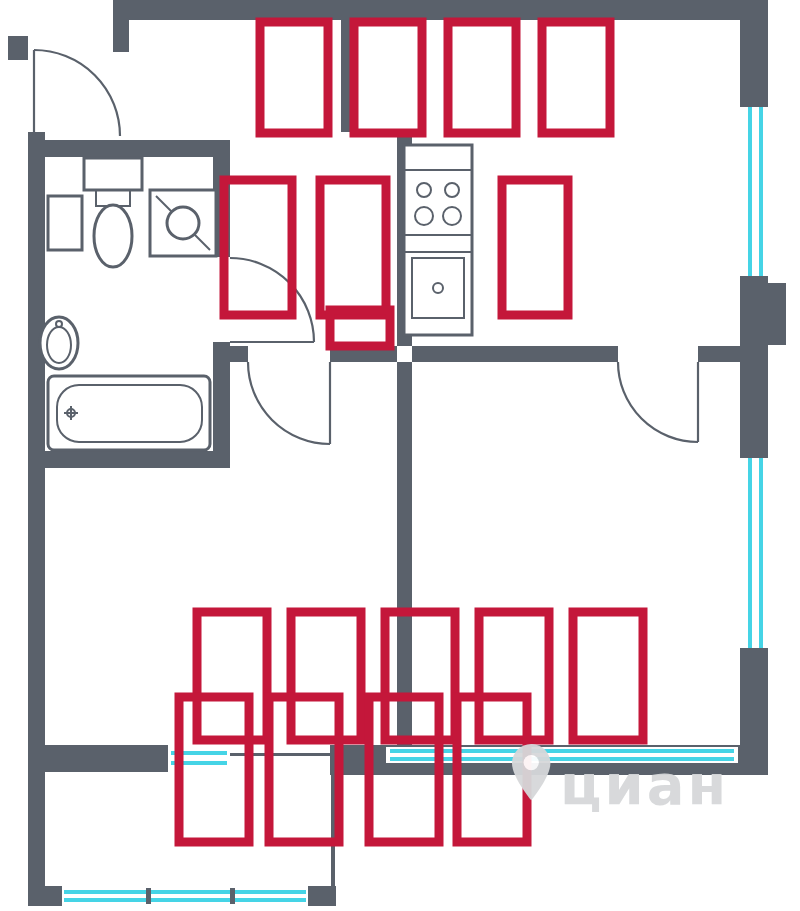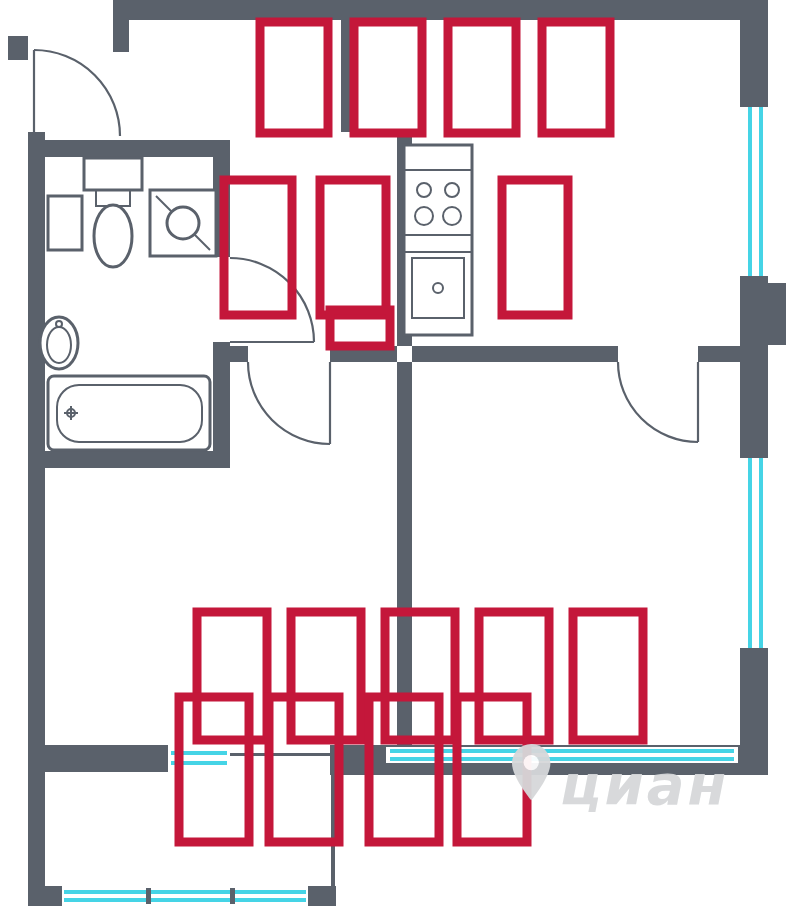--- a/index.html
+++ b/index.html
@@ -1,16 +1,16 @@
 <!DOCTYPE html>
 <html style="--wall: #5a616b; --furniture: #c4173a; --window: #45d4e6; --watermark: #d6d8da; --bg: #ffffff;"><head>
 <meta charset="utf-8">
 <style>
   html,body{margin:0;padding:0;background:#fff;}
-  .stage{position:relative;width:800px;height:911px;background:var(--bg,#fff);overflow:hidden;font-style:italic;}
+  .stage{position:relative;width:800px;height:911px;background:var(--bg,#fff);overflow:hidden;}
   .wall{fill:var(--wall);}
   .win{fill:var(--window);}
   .winframe{fill:#ffffff;}
   .thin{fill:var(--wall);}
   .fx{fill:#ffffff;stroke:var(--wall);stroke-width:3;}
   .fx2{fill:none;stroke:var(--wall);stroke-width:2;}
   .ln{stroke:var(--wall);stroke-width:2.2;fill:none;}
   .red-block{fill:none;stroke:var(--furniture);stroke-width:9;}
   .wm{fill:var(--watermark);}
   .wm-text{font-family:"DejaVu Sans","Liberation Sans",sans-serif;font-weight:700;font-size:56px;letter-spacing:3px;fill:var(--watermark);}

